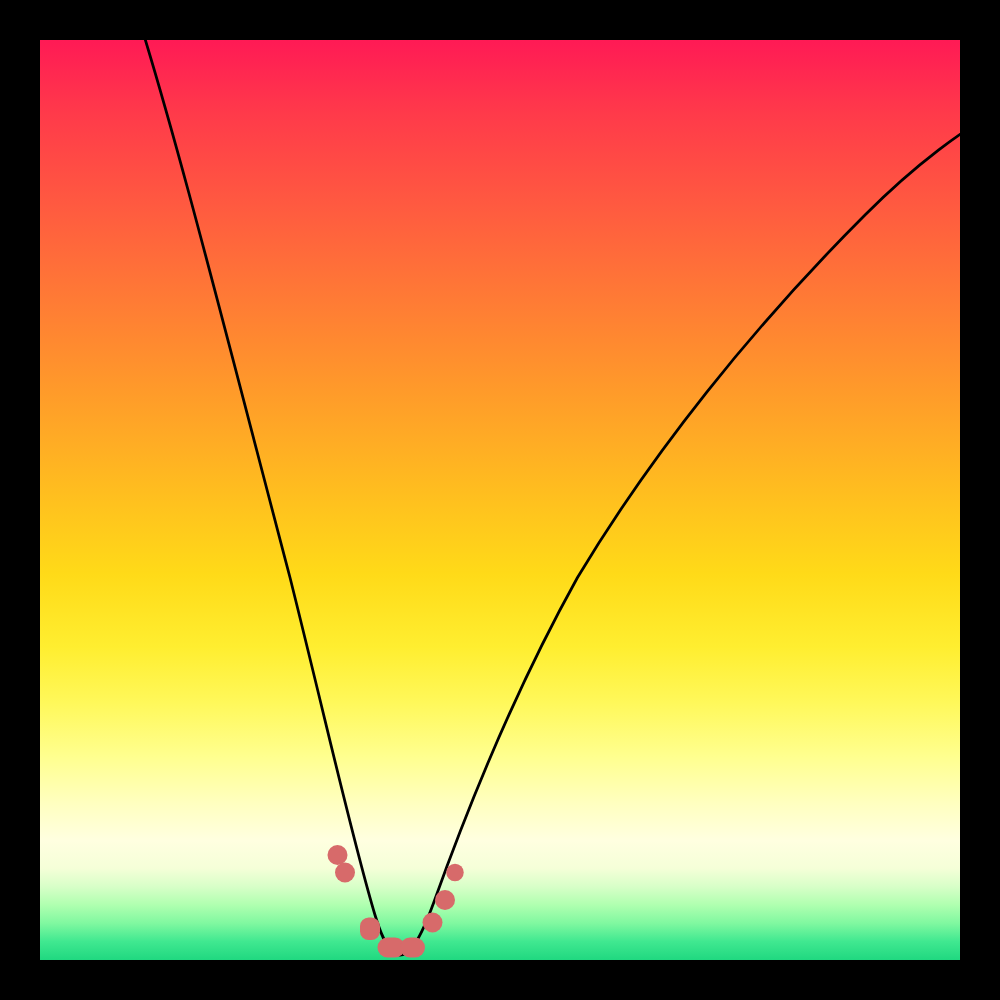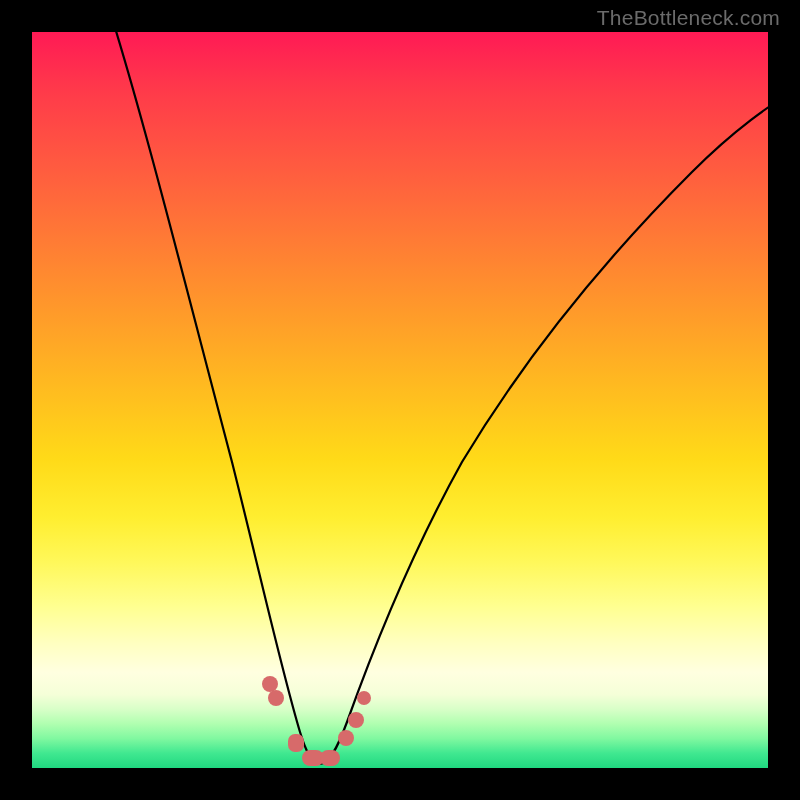--- a/index.html
+++ b/index.html
@@ -91,15 +91,14 @@
         <rect x="270" y="718" width="22" height="16" rx="8"></rect>
         <rect x="288" y="718" width="20" height="16" rx="8"></rect>
         <circle cx="314" cy="706" r="8"></circle>
         <circle cx="324" cy="688" r="8"></circle>
         <circle cx="332" cy="666" r="7"></circle>
       </g>
 
     </svg>
   </div>
 
-  <div class="watermark">TheBottleneck.com</div>
 
 </div>
 
 </body></html>

